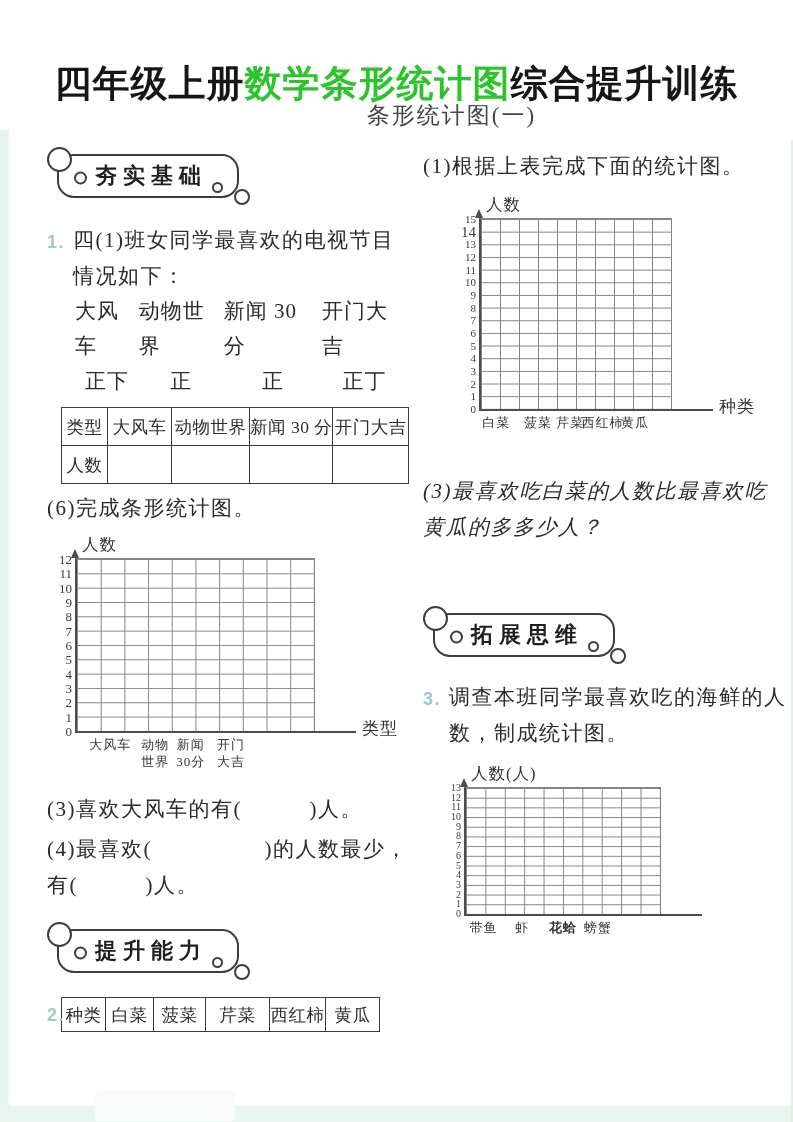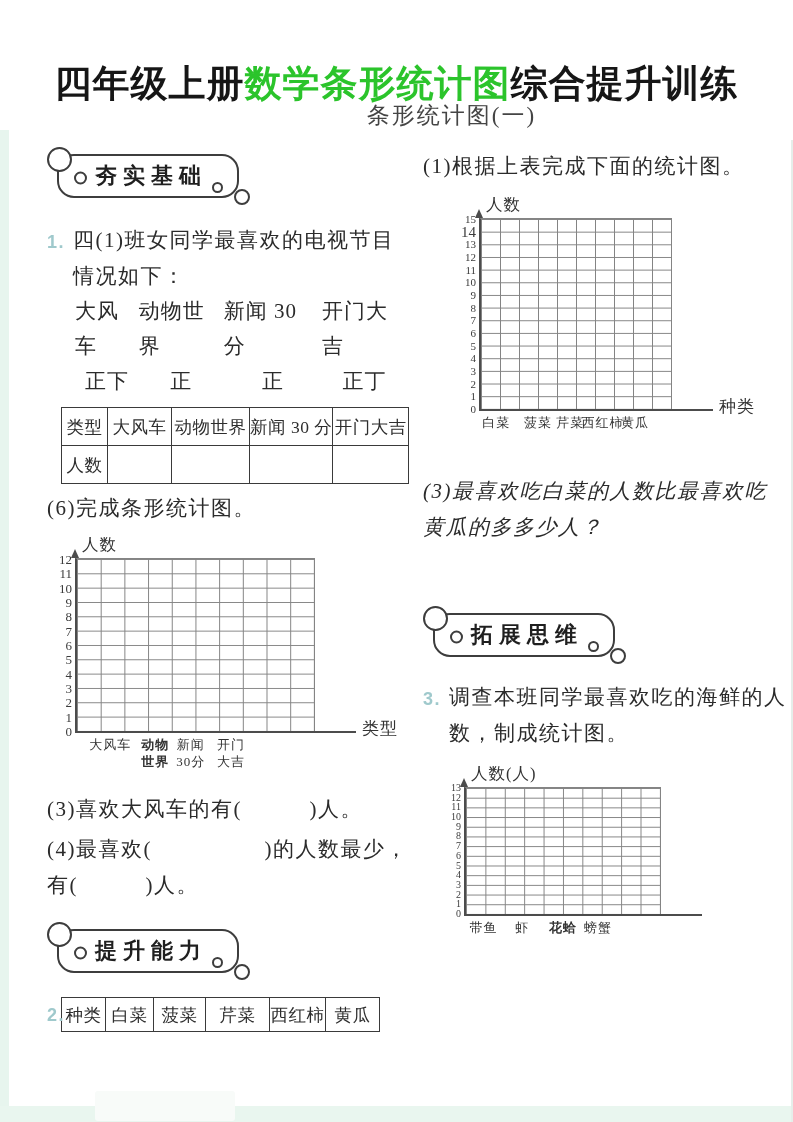--- a/index.html
+++ b/index.html
@@ -151,21 +151,21 @@
         <div class="ch-tick" style="top: 33.3333%; font-size: 13px;">8</div>
         <div class="ch-tick" style="top: 41.6667%; font-size: 13px;">7</div>
         <div class="ch-tick" style="top: 50%; font-size: 13px;">6</div>
         <div class="ch-tick" style="top: 58.3333%; font-size: 13px;">5</div>
         <div class="ch-tick" style="top: 66.6667%; font-size: 13px;">4</div>
         <div class="ch-tick" style="top: 75%; font-size: 13px;">3</div>
         <div class="ch-tick" style="top: 83.3333%; font-size: 13px;">2</div>
         <div class="ch-tick" style="top: 91.6667%; font-size: 13px;">1</div>
         <div class="ch-tick" style="top: 100%; font-size: 13px;">0</div>
         <div class="ch-cat" style="left: 14%;">大风车</div>
-        <div class="ch-cat" style="left: 33%; font-weight: bold;">动物
+        <div class="ch-cat" style="left: 33%;">动物
 世界</div>
         <div class="ch-cat" style="left: 48%;">新闻
 30分</div>
         <div class="ch-cat" style="left: 65%;">开门
 大吉</div>
         <div class="ch-xext"></div>
         <div class="ch-xtitle">类型</div>
       </div>
     </div>
 

